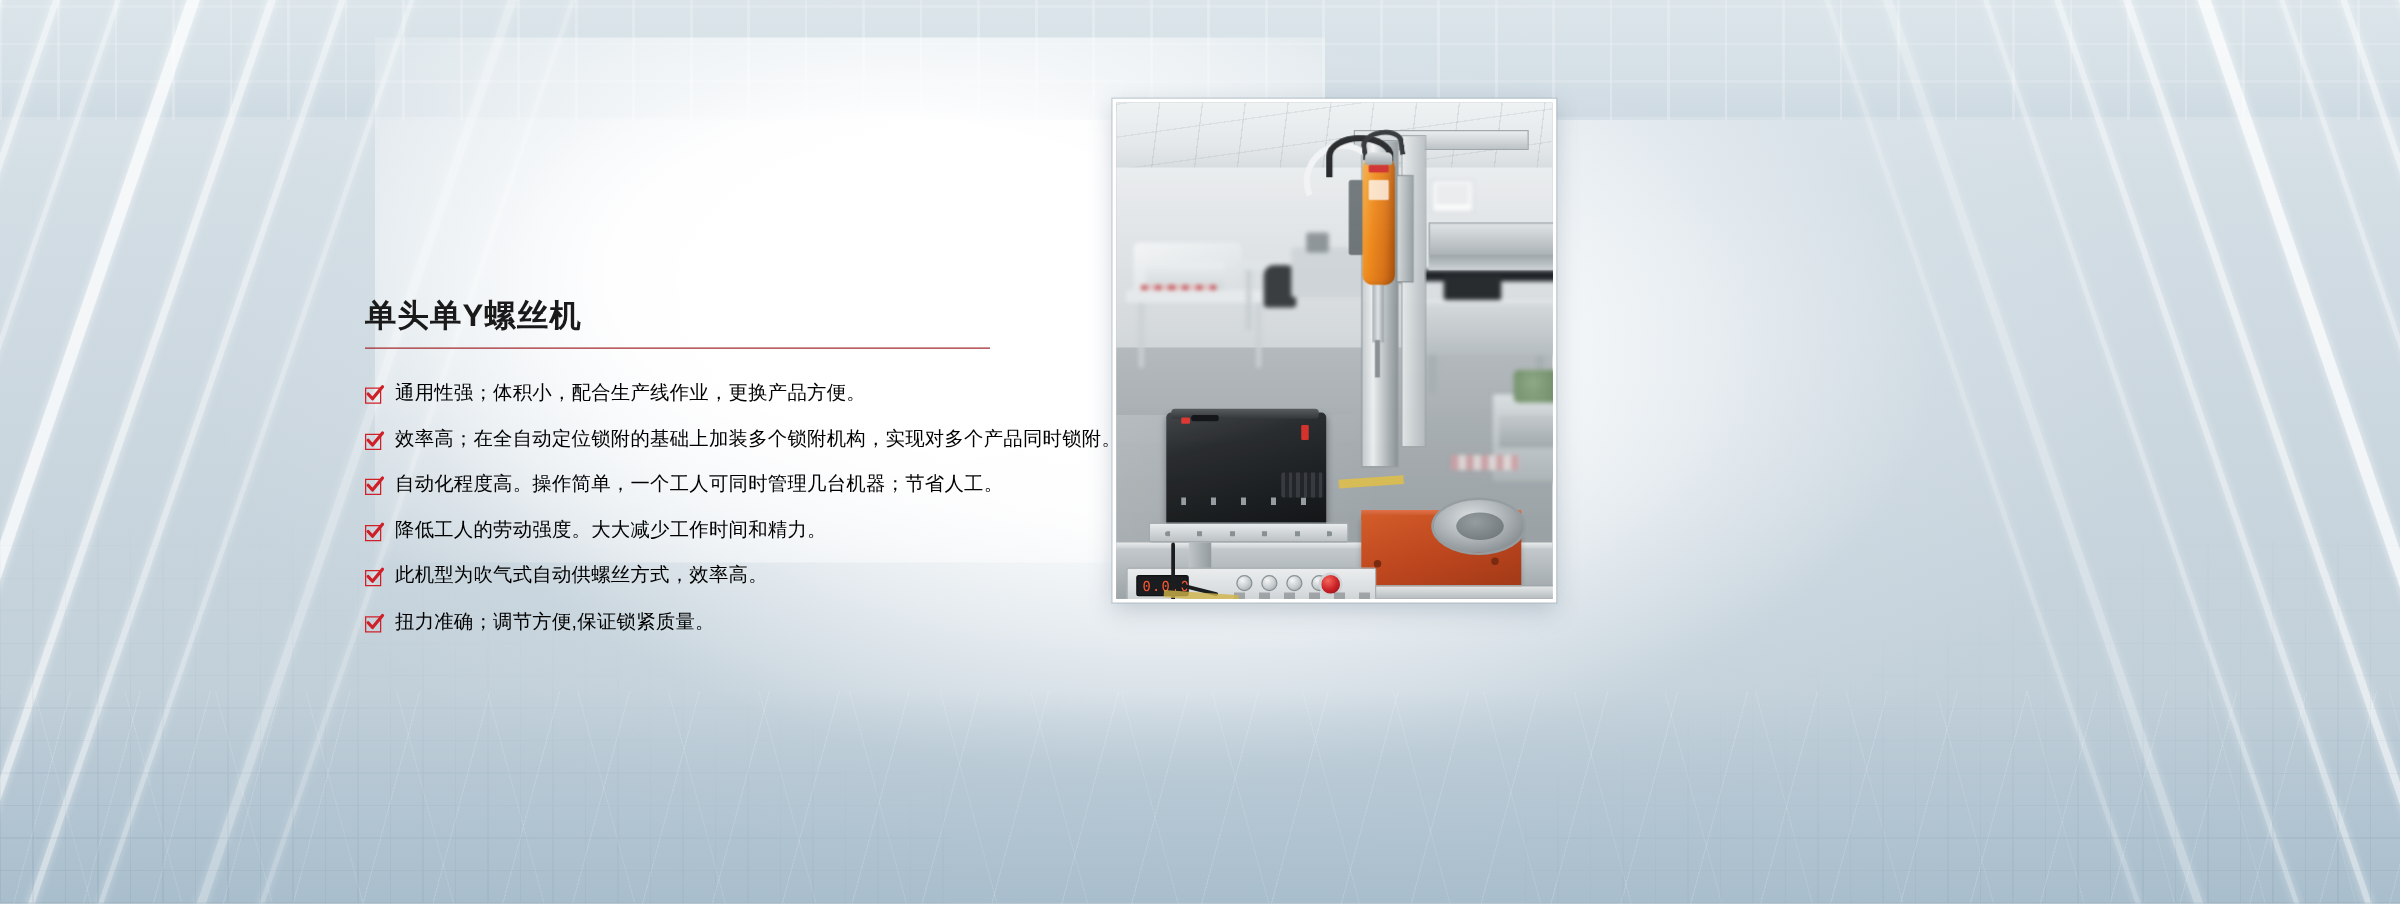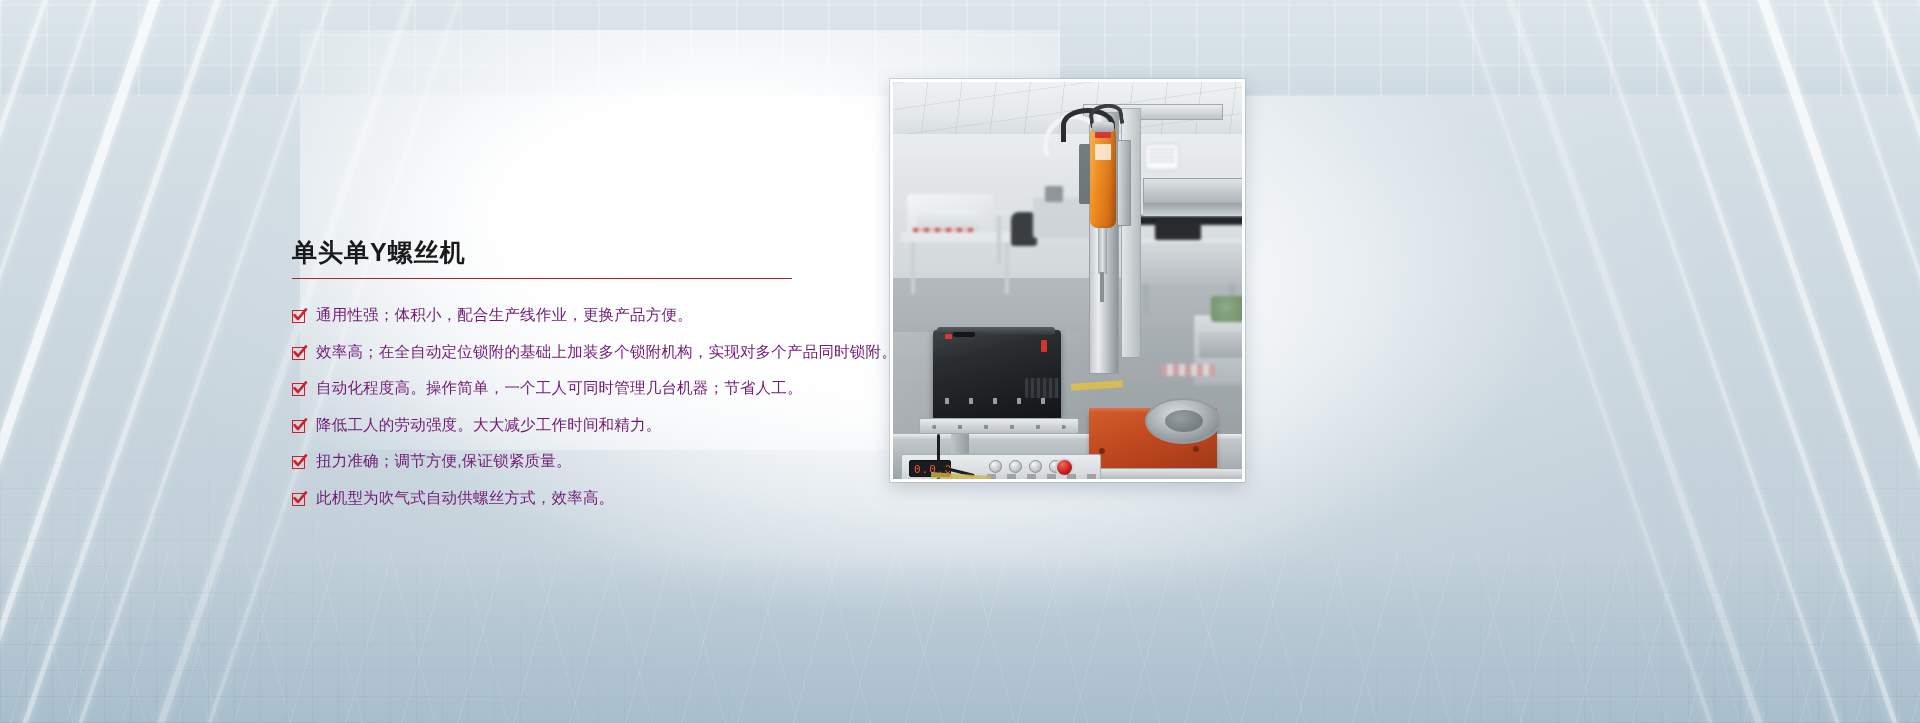--- a/index.html
+++ b/index.html
@@ -115,21 +115,21 @@
   .bullet{
     display:flex; align-items:flex-start; gap:11px;
     margin-top:18px; white-space:nowrap;
   }
   .check{
     flex:0 0 auto; width:13px; height:13px; position:relative; margin-top:4px;
     border:1.4px solid #cf2027;
   }
   .check svg{ position:absolute; left:-1px; top:-4px; width:16px; height:16px; }
   .btext{
-    font-size:15.5px; color:#701a75; line-height:1.2; letter-spacing:.2px;
+    font-size:15.5px; color:#000000; line-height:1.2; letter-spacing:.2px;
     font-weight:500;
   }
 
   
   .photo-frame{
     position:absolute; left:890px; top:79px; width:355px; height:403px;
     border:3px solid #ffffff;
     box-shadow:0 0 0 1px rgba(150,170,185,.45), 0 6px 18px rgba(90,110,130,.30);
     overflow:hidden;
     background:#b9bfc2;
@@ -359,29 +359,29 @@
           </svg>
       </span>
       <span class="btext">降低工人的劳动强度。大大减少工作时间和精力。</span>
     </li>
     <li class="bullet">
       <span class="check">
         <svg viewBox="0 0 16 16">
             <path d="M2.5 8.2 L6 12 L14 2.4" fill="none" stroke="#cf2027" stroke-width="2.6" stroke-linecap="round" stroke-linejoin="round"></path>
           </svg>
       </span>
+      <span class="btext">此机型为吹气式自动供螺丝方式，效率高。</span>
+    </li>
+    <li class="bullet">
+      <span class="check">
+        <svg viewBox="0 0 16 16">
+            <path d="M2.5 8.2 L6 12 L14 2.4" fill="none" stroke="#cf2027" stroke-width="2.6" stroke-linecap="round" stroke-linejoin="round"></path>
+          </svg>
+      </span>
       <span class="btext">扭力准确；调节方便,保证锁紧质量。</span>
-    </li>
-    <li class="bullet">
-      <span class="check">
-        <svg viewBox="0 0 16 16">
-            <path d="M2.5 8.2 L6 12 L14 2.4" fill="none" stroke="#cf2027" stroke-width="2.6" stroke-linecap="round" stroke-linejoin="round"></path>
-          </svg>
-      </span>
-      <span class="btext">此机型为吹气式自动供螺丝方式，效率高。</span>
     </li>
   </ul>
 
   <div class="photo-frame">
     <div class="ph ws-ceiling"></div>
     <div class="ph ws-wall"></div>
     <div class="ph ws-floor2"></div>
     <div class="ph ws-floor-sheen"></div>
 
     <div class="blur">

